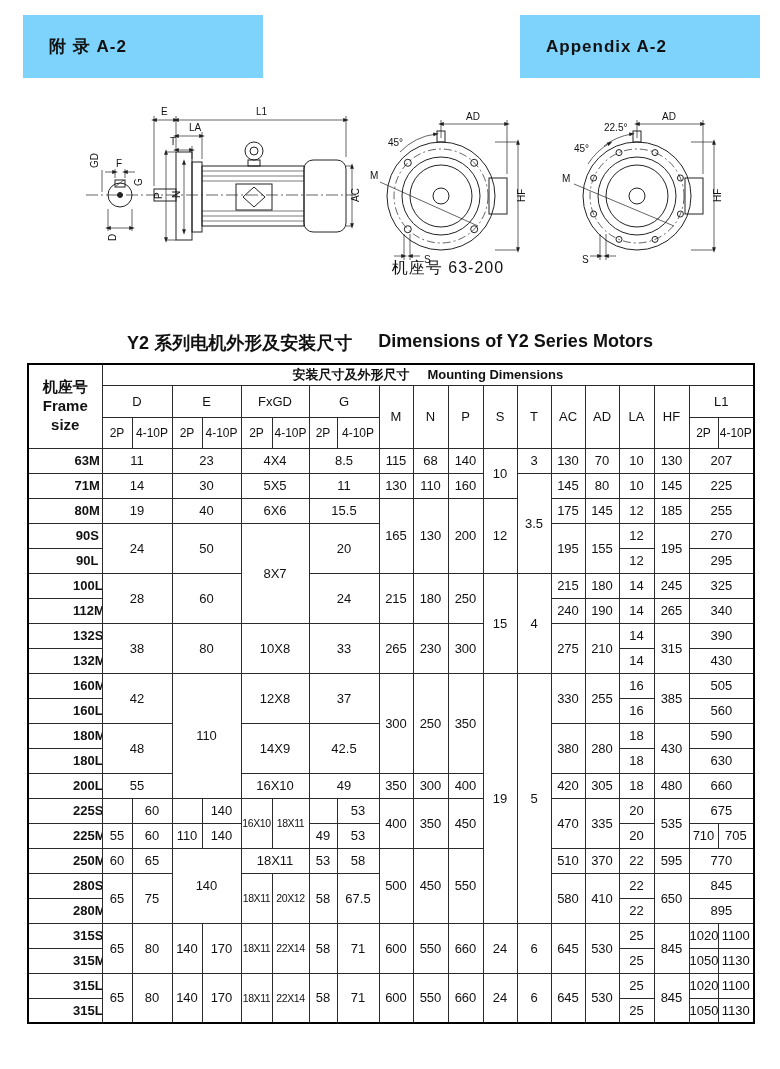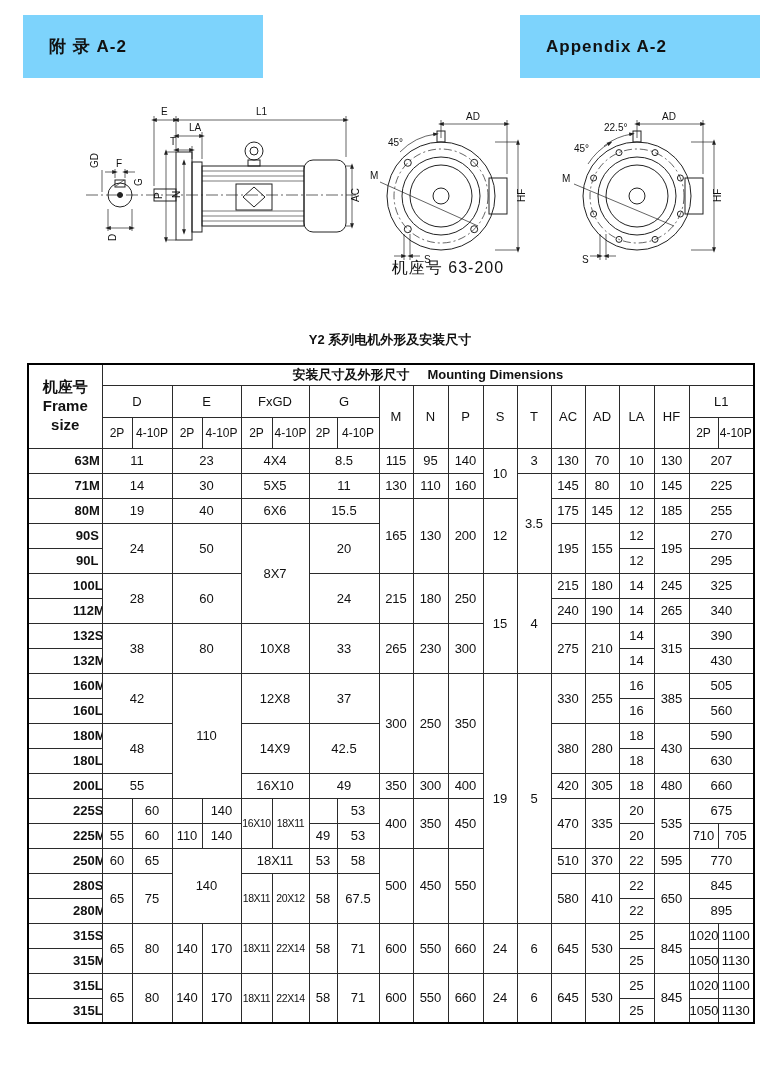--- a/index.html
+++ b/index.html
@@ -9,21 +9,21 @@
            display:flex;align-items:center;box-sizing:border-box;padding-left:26px;
            font-weight:bold;font-size:17px;letter-spacing:1px;}
   #hdr-left{left:23px;}
   #hdr-right{left:520px;}
   .dw{position:absolute;}
   .dw text{font-family:"Liberation Sans",sans-serif;}
   .cap{position:absolute;font-size:16px;text-align:center;letter-spacing:1px;}
   #cap-small{left:366px;top:258px;width:164px;}
   #cap-large{left:550px;top:258px;width:180px;}
   #title{position:absolute;top:331px;left:0;width:780px;display:flex;justify-content:center;
-         gap:26px;font-weight:bold;font-size:13px;}
+         gap:26px;font-weight:bold;font-size:18px;}
   #tbl-wrap{position:absolute;left:27px;top:363px;}
   table{border-collapse:collapse;table-layout:fixed;width:726px;border:2px solid #000;}
   th,td{border:1px solid #2b2b2b;text-align:center;vertical-align:middle;padding:0;
         font-size:13px;overflow:hidden;white-space:nowrap;}
   thead th{font-weight:normal;}
   tr.hr1{height:21px;} tr.hr2{height:32px;} tr.hr3{height:31px;}
   tbody tr{height:25px;}
   th.frame-h{font-weight:bold;white-space:pre-line;font-size:15px;line-height:1.25;}
   th.group-h{font-weight:bold;font-size:13px;}
   th.group-h .en{margin-left:18px;margin-top:16px;}
@@ -207,20 +207,21 @@
       <text x="10" y="74">M</text>
       <text x="169" y="94" transform="rotate(-90 169 94)">HF</text>
       <text x="30" y="155">S</text>
     </g>
   </svg>
 
   <div id="cap-small" class="cap">机座号 63-200</div>
 
   <div id="title">
     <span>Y2 系列电机外形及安装尺寸</span>
+    <span>Dimensions of Y2 Series Motors</span>
   </div>
 
   <div id="tbl-wrap">
     <table>
       <colgroup>
         <col style="width:74px">
           <col style="width:30px">
           <col style="width:40px">
         <col style="width:30px">
           <col style="width:39px">
@@ -279,21 +280,21 @@
         </tr>
       </thead>
       <tbody>
           <tr>
             <td class="frame">63M</td>
             <td colspan="2">11</td>
             <td colspan="2">23</td>
             <td colspan="2">4X4</td>
             <td colspan="2">8.5</td>
             <td>115</td>
-            <td>95</td>
+            <td>68</td>
             <td>140</td>
             <td rowspan="2">10</td>
             <td>3</td>
             <td>130</td>
             <td>70</td>
             <td>10</td>
             <td>130</td>
             <td colspan="2">207</td>
           </tr>
           <tr>

